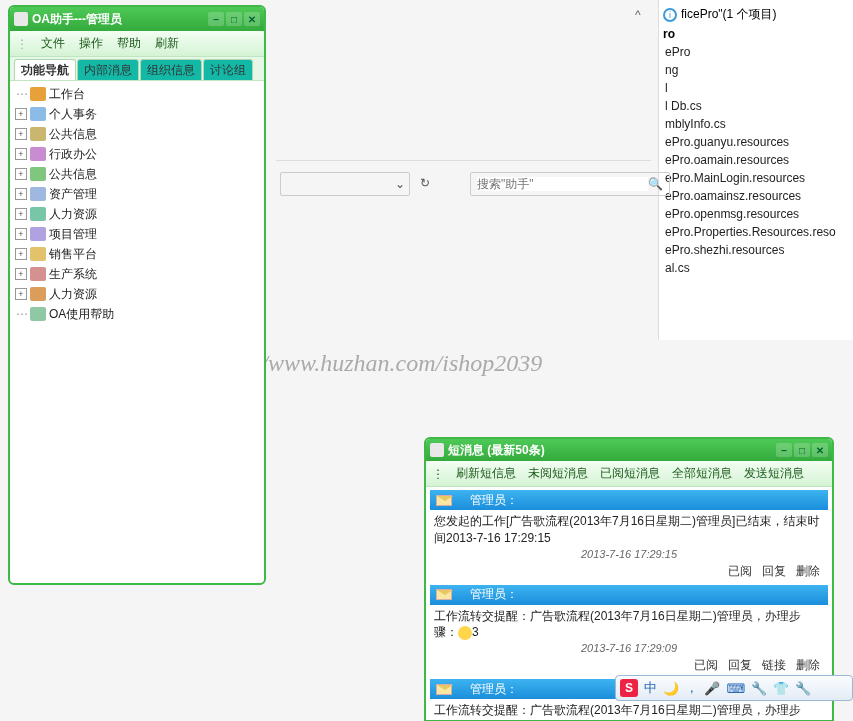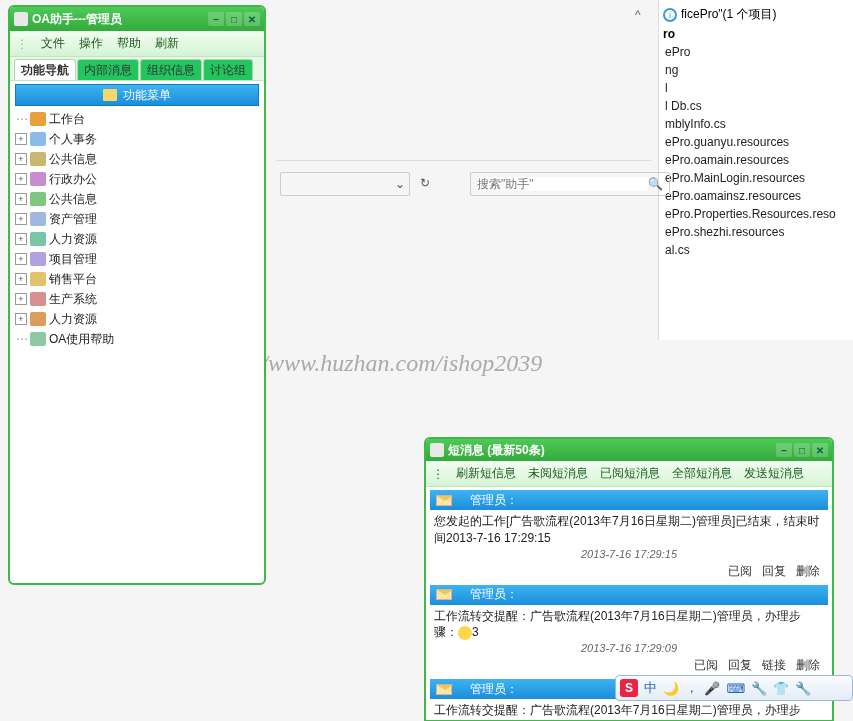--- a/index.html
+++ b/index.html
@@ -11,21 +11,21 @@
     .oa-window { position: absolute; left: 8px; top: 5px; width: 258px; height: 580px; background: #fff; border: 2px solid #3fb848; border-radius: 6px; z-index: 10; }
     .oa-title { height: 24px; background: linear-gradient(#4ec956, #34aa3d); border-radius: 4px 4px 0 0; display: flex; align-items: center; padding: 0 4px; color: #fff; font-weight: bold; }
     .oa-title .t-icon { width: 14px; height: 14px; background: #e8e8e8; margin-right: 4px; border-radius: 2px; }
     .oa-title .spacer { flex: 1; }
     .win-btn { width: 16px; height: 14px; background: rgba(255,255,255,0.2); margin-left: 2px; border-radius: 2px; display: flex; align-items: center; justify-content: center; color: #063; font-size: 10px; }
     
     .oa-menu { height: 26px; background: linear-gradient(#f3fef3, #d5f3d5); display: flex; align-items: center; padding: 0 6px; gap: 14px; color: #1a5a1a; border-bottom: 1px solid #bde6be; }
     .oa-menu span[data-name="vdots-icon"] { color: #aab; letter-spacing: -1px; }
     
     .oa-tabs { height: 24px; display: flex; background: #e7f7e7; padding: 2px 4px 0; gap: 1px; border-bottom: 1px solid #c2e6c2; }
-    .oa-tab { padding: 2px 6px; background: #22c55e; border: 1px solid #b0d8b0; border-bottom: none; border-radius: 3px 3px 0 0; color: #333; }
+    .oa-tab { padding: 2px 6px; background: #14b8a6; border: 1px solid #b0d8b0; border-bottom: none; border-radius: 3px 3px 0 0; color: #333; }
     .oa-tab.active { background: #fff; font-weight: bold; }
     
     .tree-head { margin: 3px 5px 0; height: 22px; background: linear-gradient(#3db3f0, #1a8edb); border: 1px solid #0e7cc5; display: flex; align-items: center; justify-content: center; color: #fff; gap: 6px; }
     .tree-head .folder { width: 14px; height: 12px; background: #f7d66b; border-radius: 1px; }
     
     .tree { padding: 3px 5px; }
     .tree-node { height: 20px; display: flex; align-items: center; color: #222; white-space: nowrap; }
     .expander { width: 12px; height: 12px; border: 1px solid #999; font-size: 9px; display: flex; align-items: center; justify-content: center; margin-right: 3px; color: #555; line-height: 1; }
     .dotspace { width: 14px; margin-right: 1px; text-align: center; color: #999; }
     .node-ico { width: 16px; height: 14px; margin-right: 3px; border-radius: 2px; }
@@ -91,24 +91,20 @@
     <span data-name="menu-file">文件</span>
     <span data-name="menu-operate">操作</span>
     <span data-name="menu-help">帮助</span>
     <span data-name="menu-refresh">刷新</span>
   </div>
   <div class="oa-tabs" data-name="oa-tabs">
     <div class="oa-tab active" data-name="tab-nav">功能导航</div>
     <div class="oa-tab" data-name="tab-internal-msg">内部消息</div>
     <div class="oa-tab" data-name="tab-org-info">组织信息</div>
     <div class="oa-tab" data-name="tab-discuss">讨论组</div>
-  </div>
-  <div class="tree-head" data-name="tree-header">
-    <div class="folder" data-name="folder-icon"></div>
-    <span data-name="tree-header-label">功能菜单</span>
   </div>
   <div class="tree" id="oa-tree" data-name="nav-tree">
       <div class="tree-node" data-name="tree-node">
         <div class="dotspace" data-name="tree-leaf-dots">⋯</div>
         <div class="node-ico ico-a" data-name="tree-node-icon"></div>
         <span data-name="tree-node-label">工作台</span>
       </div>
       <div class="tree-node" data-name="tree-node">
         <div class="expander" data-name="expander-icon">+</div>
         <div class="node-ico ico-b" data-name="tree-node-icon"></div>
@@ -176,20 +172,21 @@
   <div id="ide-items">
       <div class="ide-item" data-name="ide-file-item">ePro</div>
       <div class="ide-item" data-name="ide-file-item">ng</div>
       <div class="ide-item" data-name="ide-file-item">l</div>
       <div class="ide-item" data-name="ide-file-item">l Db.cs</div>
       <div class="ide-item" data-name="ide-file-item">mblyInfo.cs</div>
       <div class="ide-item" data-name="ide-file-item">ePro.guanyu.resources</div>
       <div class="ide-item" data-name="ide-file-item">ePro.oamain.resources</div>
       <div class="ide-item" data-name="ide-file-item">ePro.MainLogin.resources</div>
       <div class="ide-item" data-name="ide-file-item">ePro.oamainsz.resources</div>
+      <div class="ide-item" data-name="ide-file-item">ePro.openmsg.resources</div>
       <div class="ide-item" data-name="ide-file-item">ePro.Properties.Resources.reso</div>
       <div class="ide-item" data-name="ide-file-item">ePro.shezhi.resources</div>
       <div class="ide-item" data-name="ide-file-item">al.cs</div>
     </div>
 </div>
 
 <div class="vsep" data-name="separator"></div>
 
 <div class="searchbar" data-name="search-toolbar">
   <div class="dd" data-name="filter-dropdown">

